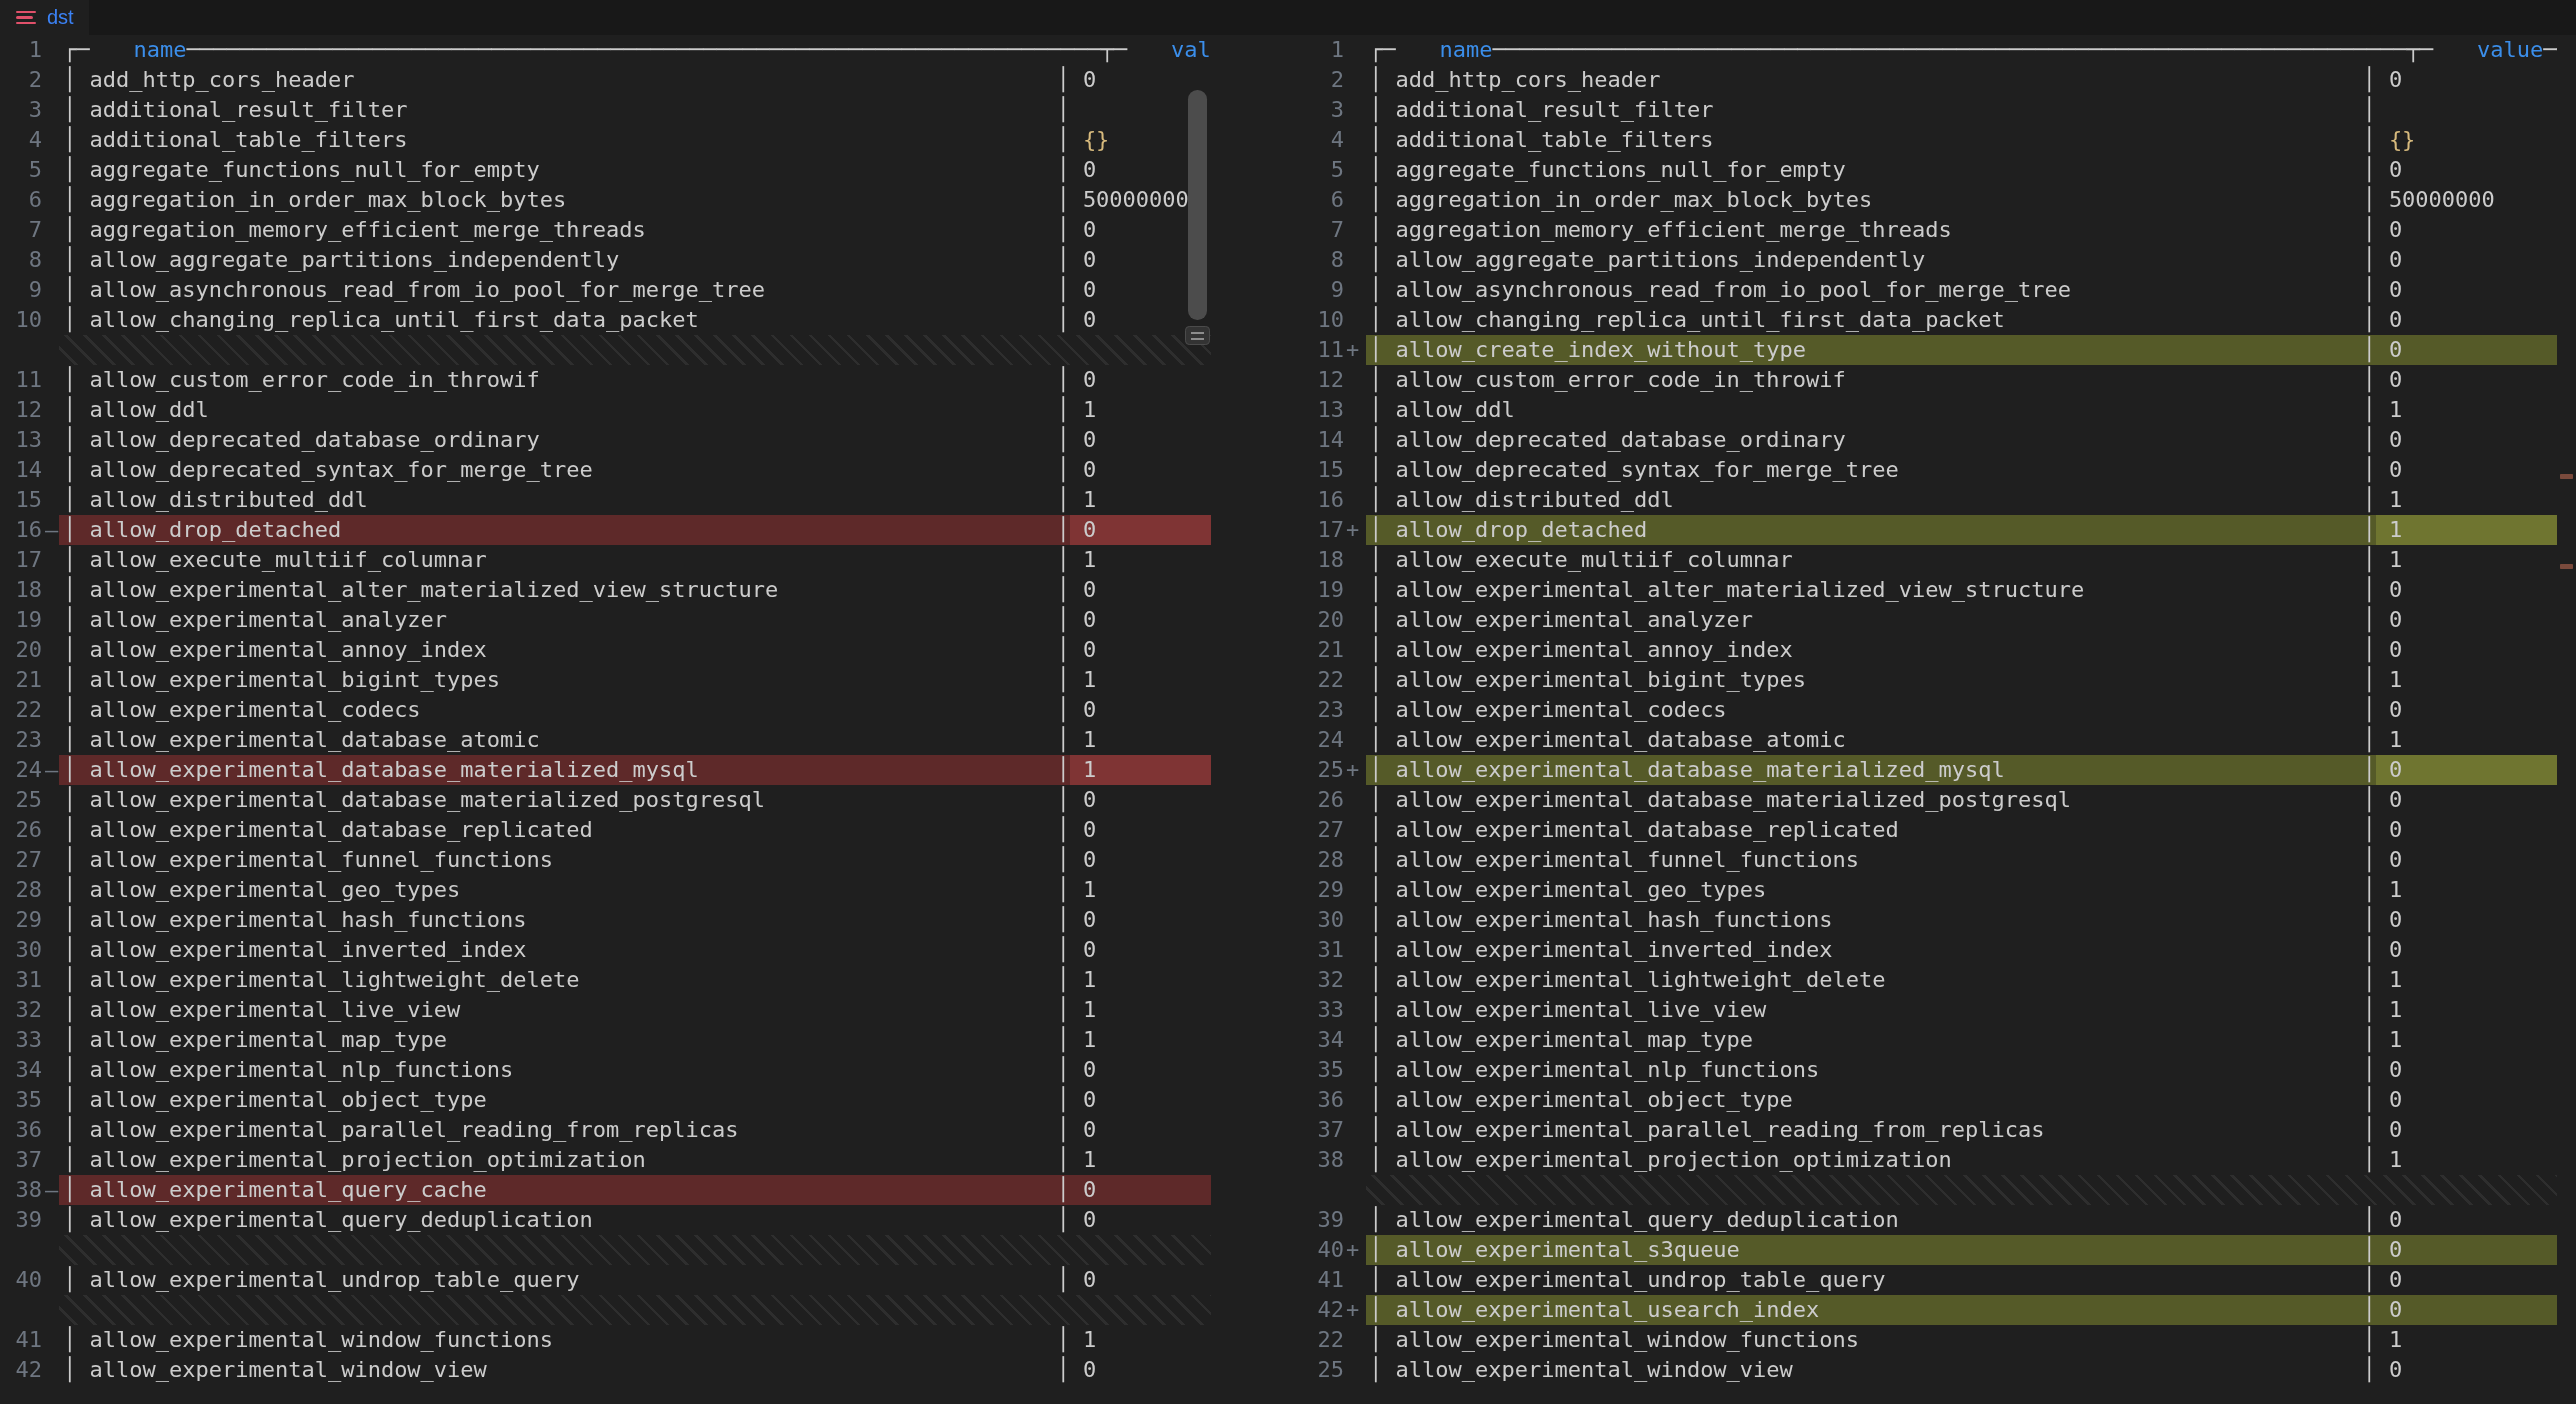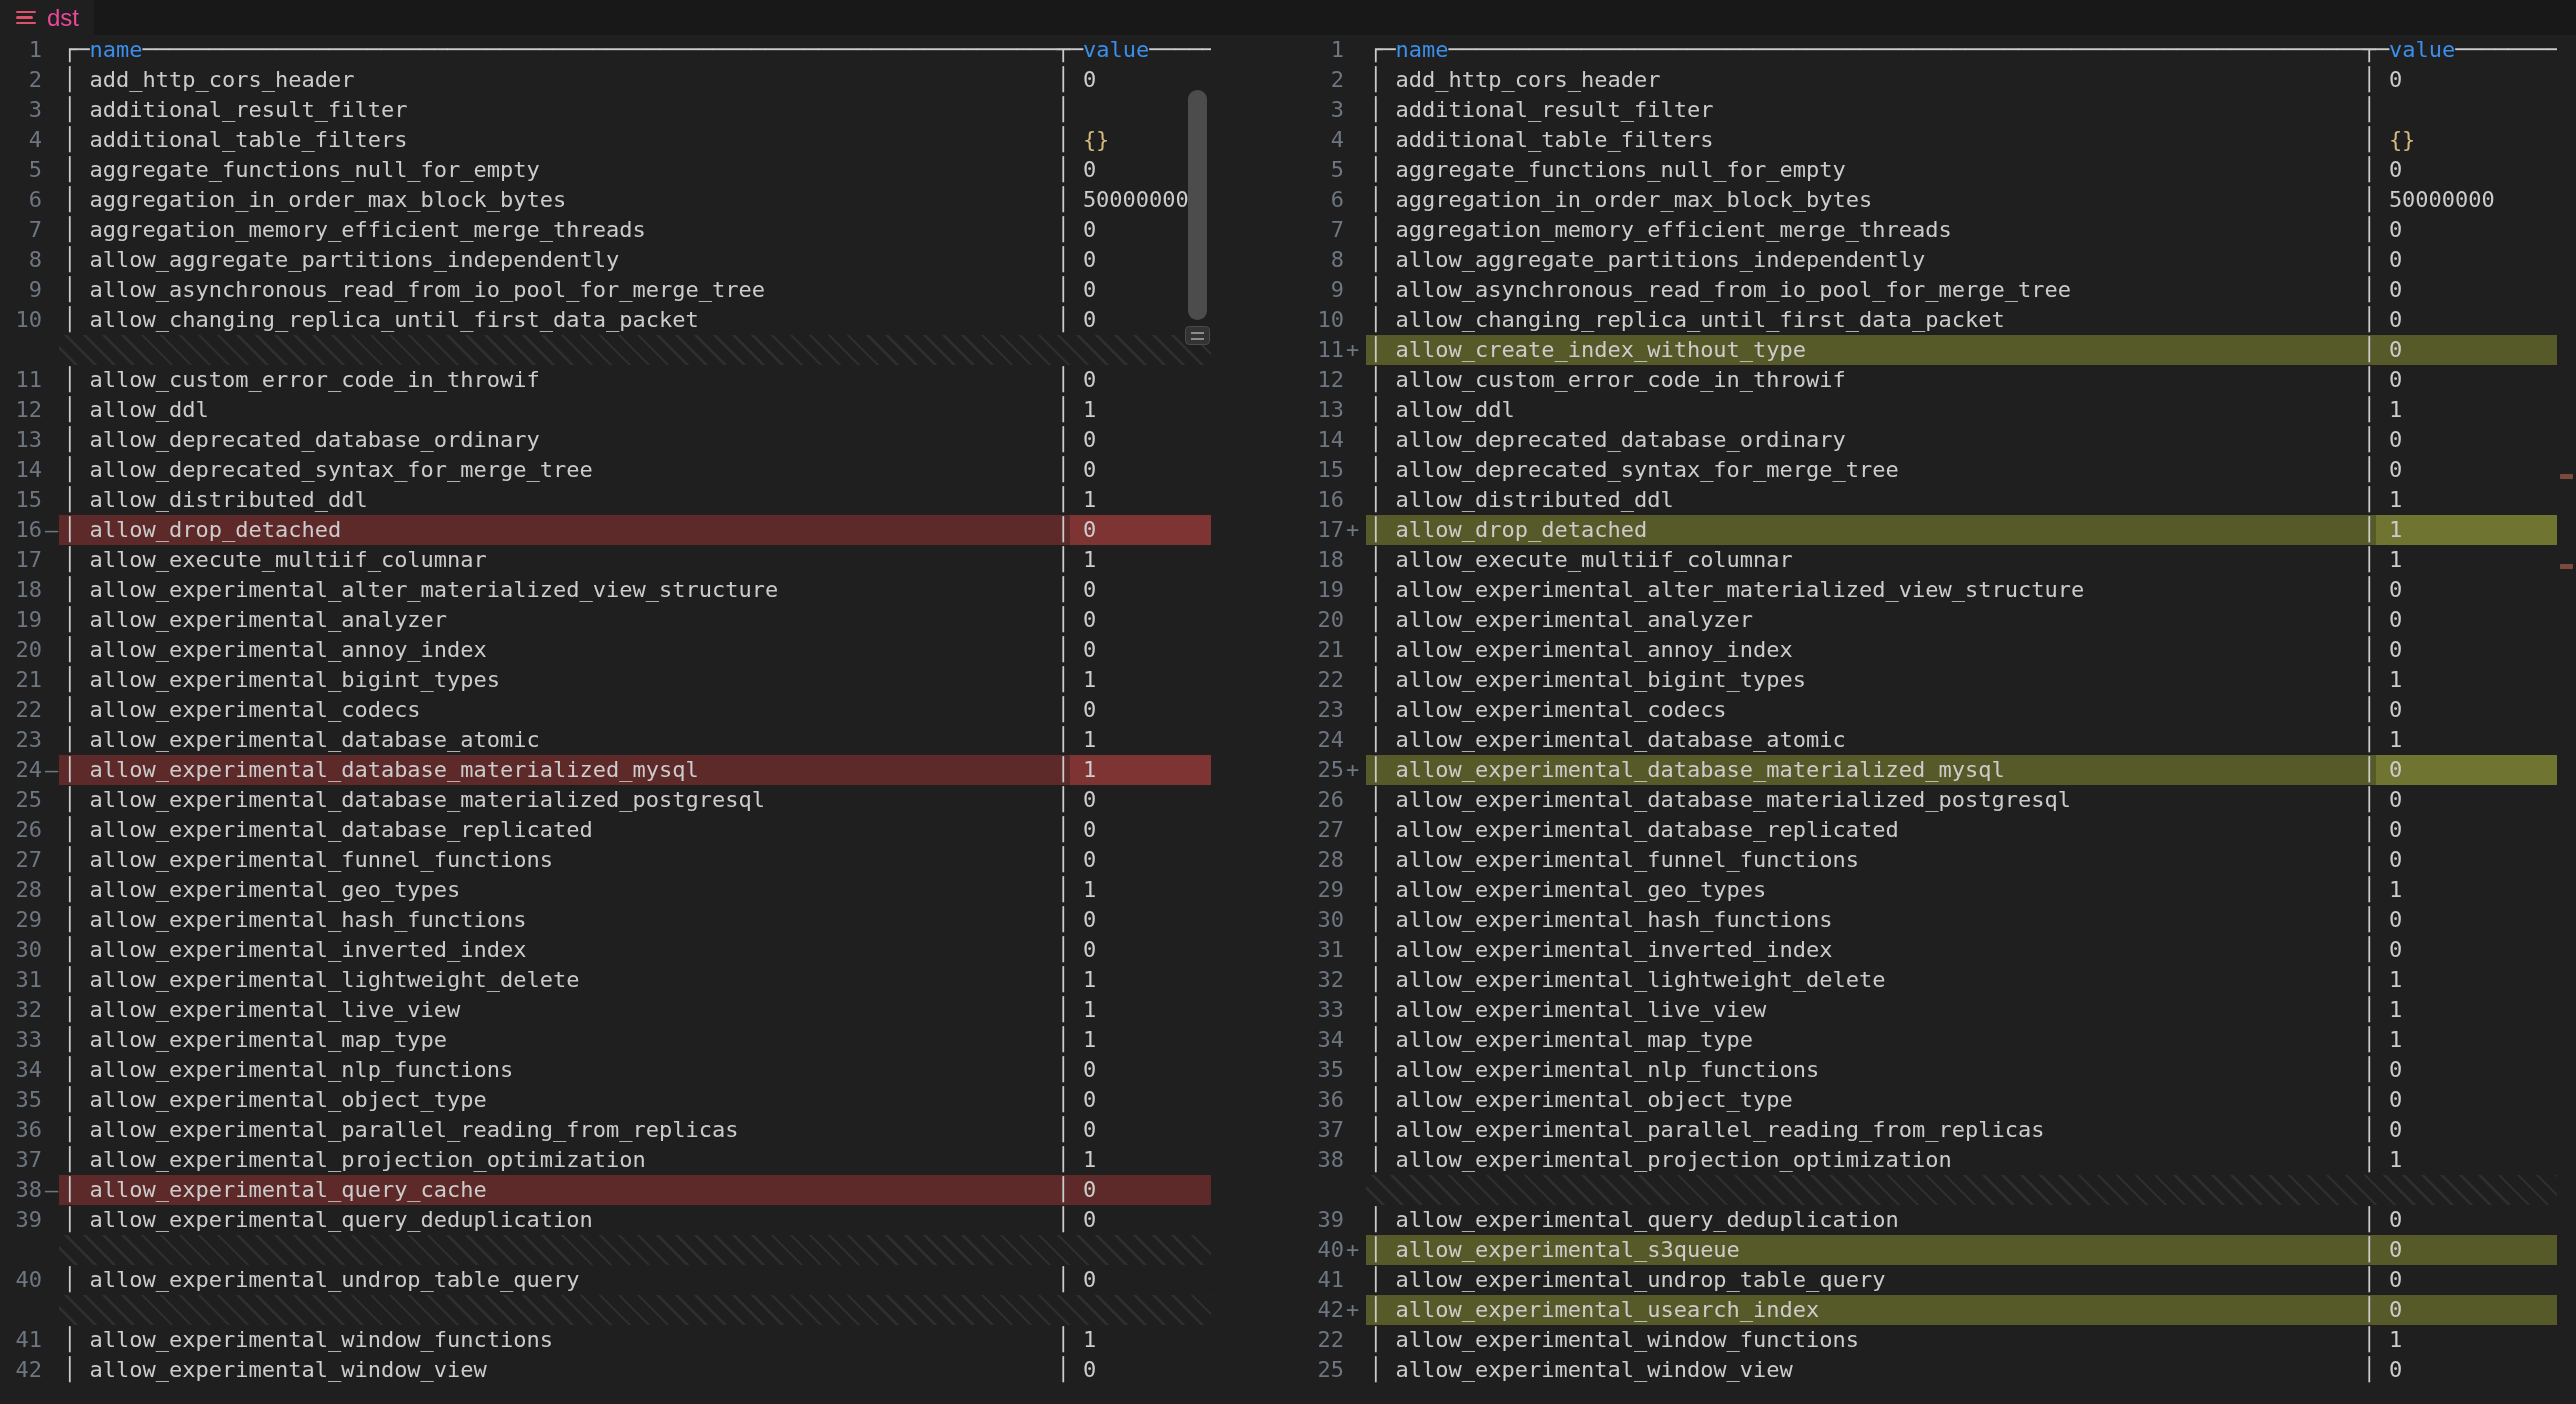--- a/index.html
+++ b/index.html
@@ -11,21 +11,21 @@
   .tabbar{
     position:absolute;left:0;top:0;right:0;height:35px;
     background:var(--tabbar,#181818);
     display:flex;align-items:center;
   }
   .tab{
     display:flex;align-items:center;gap:10px;height:35px;padding:0 15px;
     background:var(--bg,#1f1f1f);
   }
   .tab-label{
-    font-family:"Liberation Sans",sans-serif;font-size:24px;color:#ec4899;
+    font-family:"Liberation Sans",sans-serif;font-size:20px;color:#3b82f6;
   }
   .tab-icon{width:22px;height:20px;display:flex;flex-direction:column;justify-content:space-between;padding:3.4px 0.8px;box-sizing:border-box;}
   .tab-icon i{display:block;height:2.5px;border-radius:1.7px;background:var(--icon,#e0506a);}
   .tab-icon i:nth-child(2){width:86%;}
 
   .editor{position:absolute;top:35px;bottom:0;overflow:hidden;}
   .pane-left{left:0;width:1288px;}
   .pane-right{left:1293px;width:1283px;}
 
   .row{position:relative;height:30px;line-height:30px;font-size:22px;color:var(--fg,#cccccc);white-space:pre;}
@@ -50,21 +50,21 @@
   .hatch{position:absolute;top:0;bottom:0;
     background:repeating-linear-gradient(45deg,transparent 0 11px,var(--stripe,#2e2e2e) 11px 13.5px);}
   .pane-left  .hatch{left:59px;right:77px;}
   .pane-right .hatch{left:73px;right:19.4px;}
 
   .valwrap{position:absolute;left:75ch;top:0;}
   .valhl{position:absolute;left:76ch;right:0;top:0;bottom:0;}
   .valhl.removed{background:var(--rmhl,#7f3434);}
   .valhl.added{background:var(--adhl,#6f7530);}
 
-  .hdrlabel{color:var(--hdrc,#3b8eea);}
+  .hdrlabel{color:var(--hdrc,#3b8eea);margin-left:44px;}
   .val.brace{color:var(--brace,#d7ba7d);}
 
   .vscroll{position:absolute;left:1188px;top:90px;width:18.6px;height:230px;
     background:var(--sb,#555);border-radius:9.3px;opacity:.85;}
   .grip{position:absolute;left:1185px;top:326px;width:25px;height:19.4px;border-radius:4.2px;
     background:#333;border:0.8px solid #4b4b4b;box-sizing:border-box;}
   .grip::before{content:"";position:absolute;left:5px;right:5px;top:5px;height:1.7px;
     background:#8c8c8c;box-shadow:0 6px 0 #8c8c8c;}
 
   .ruler{position:absolute;right:0;top:35px;bottom:0;width:20px;}

